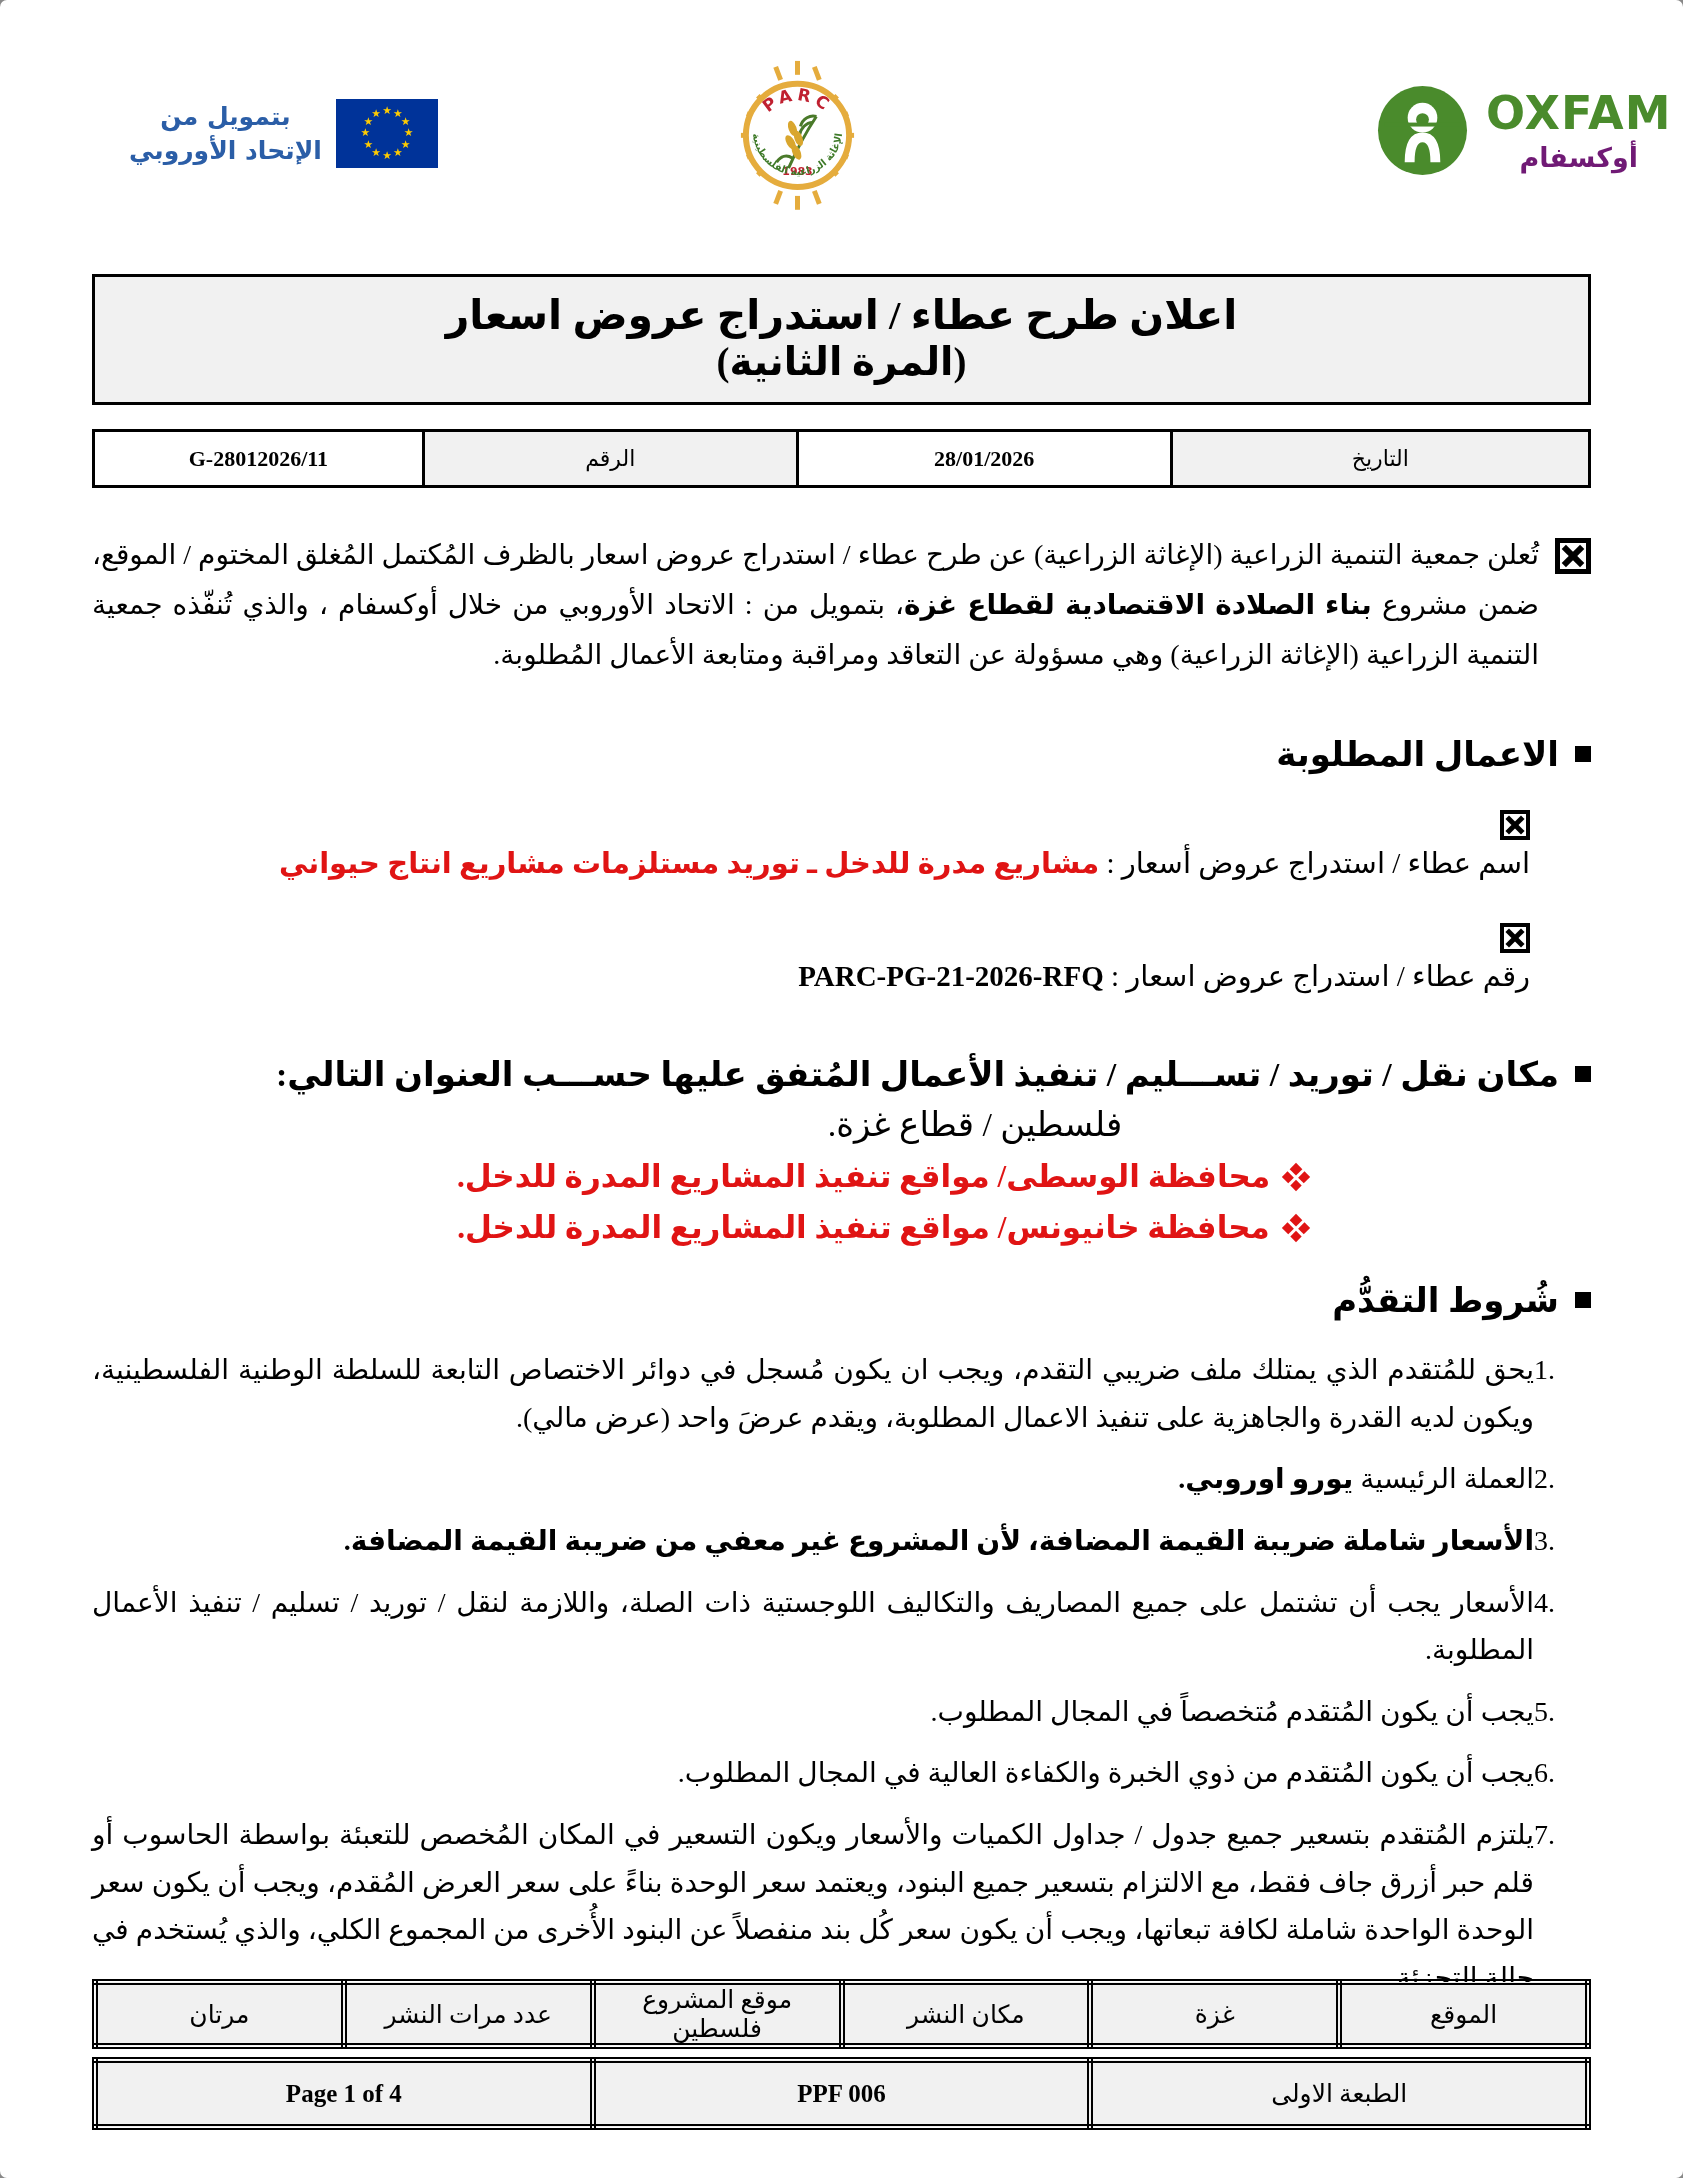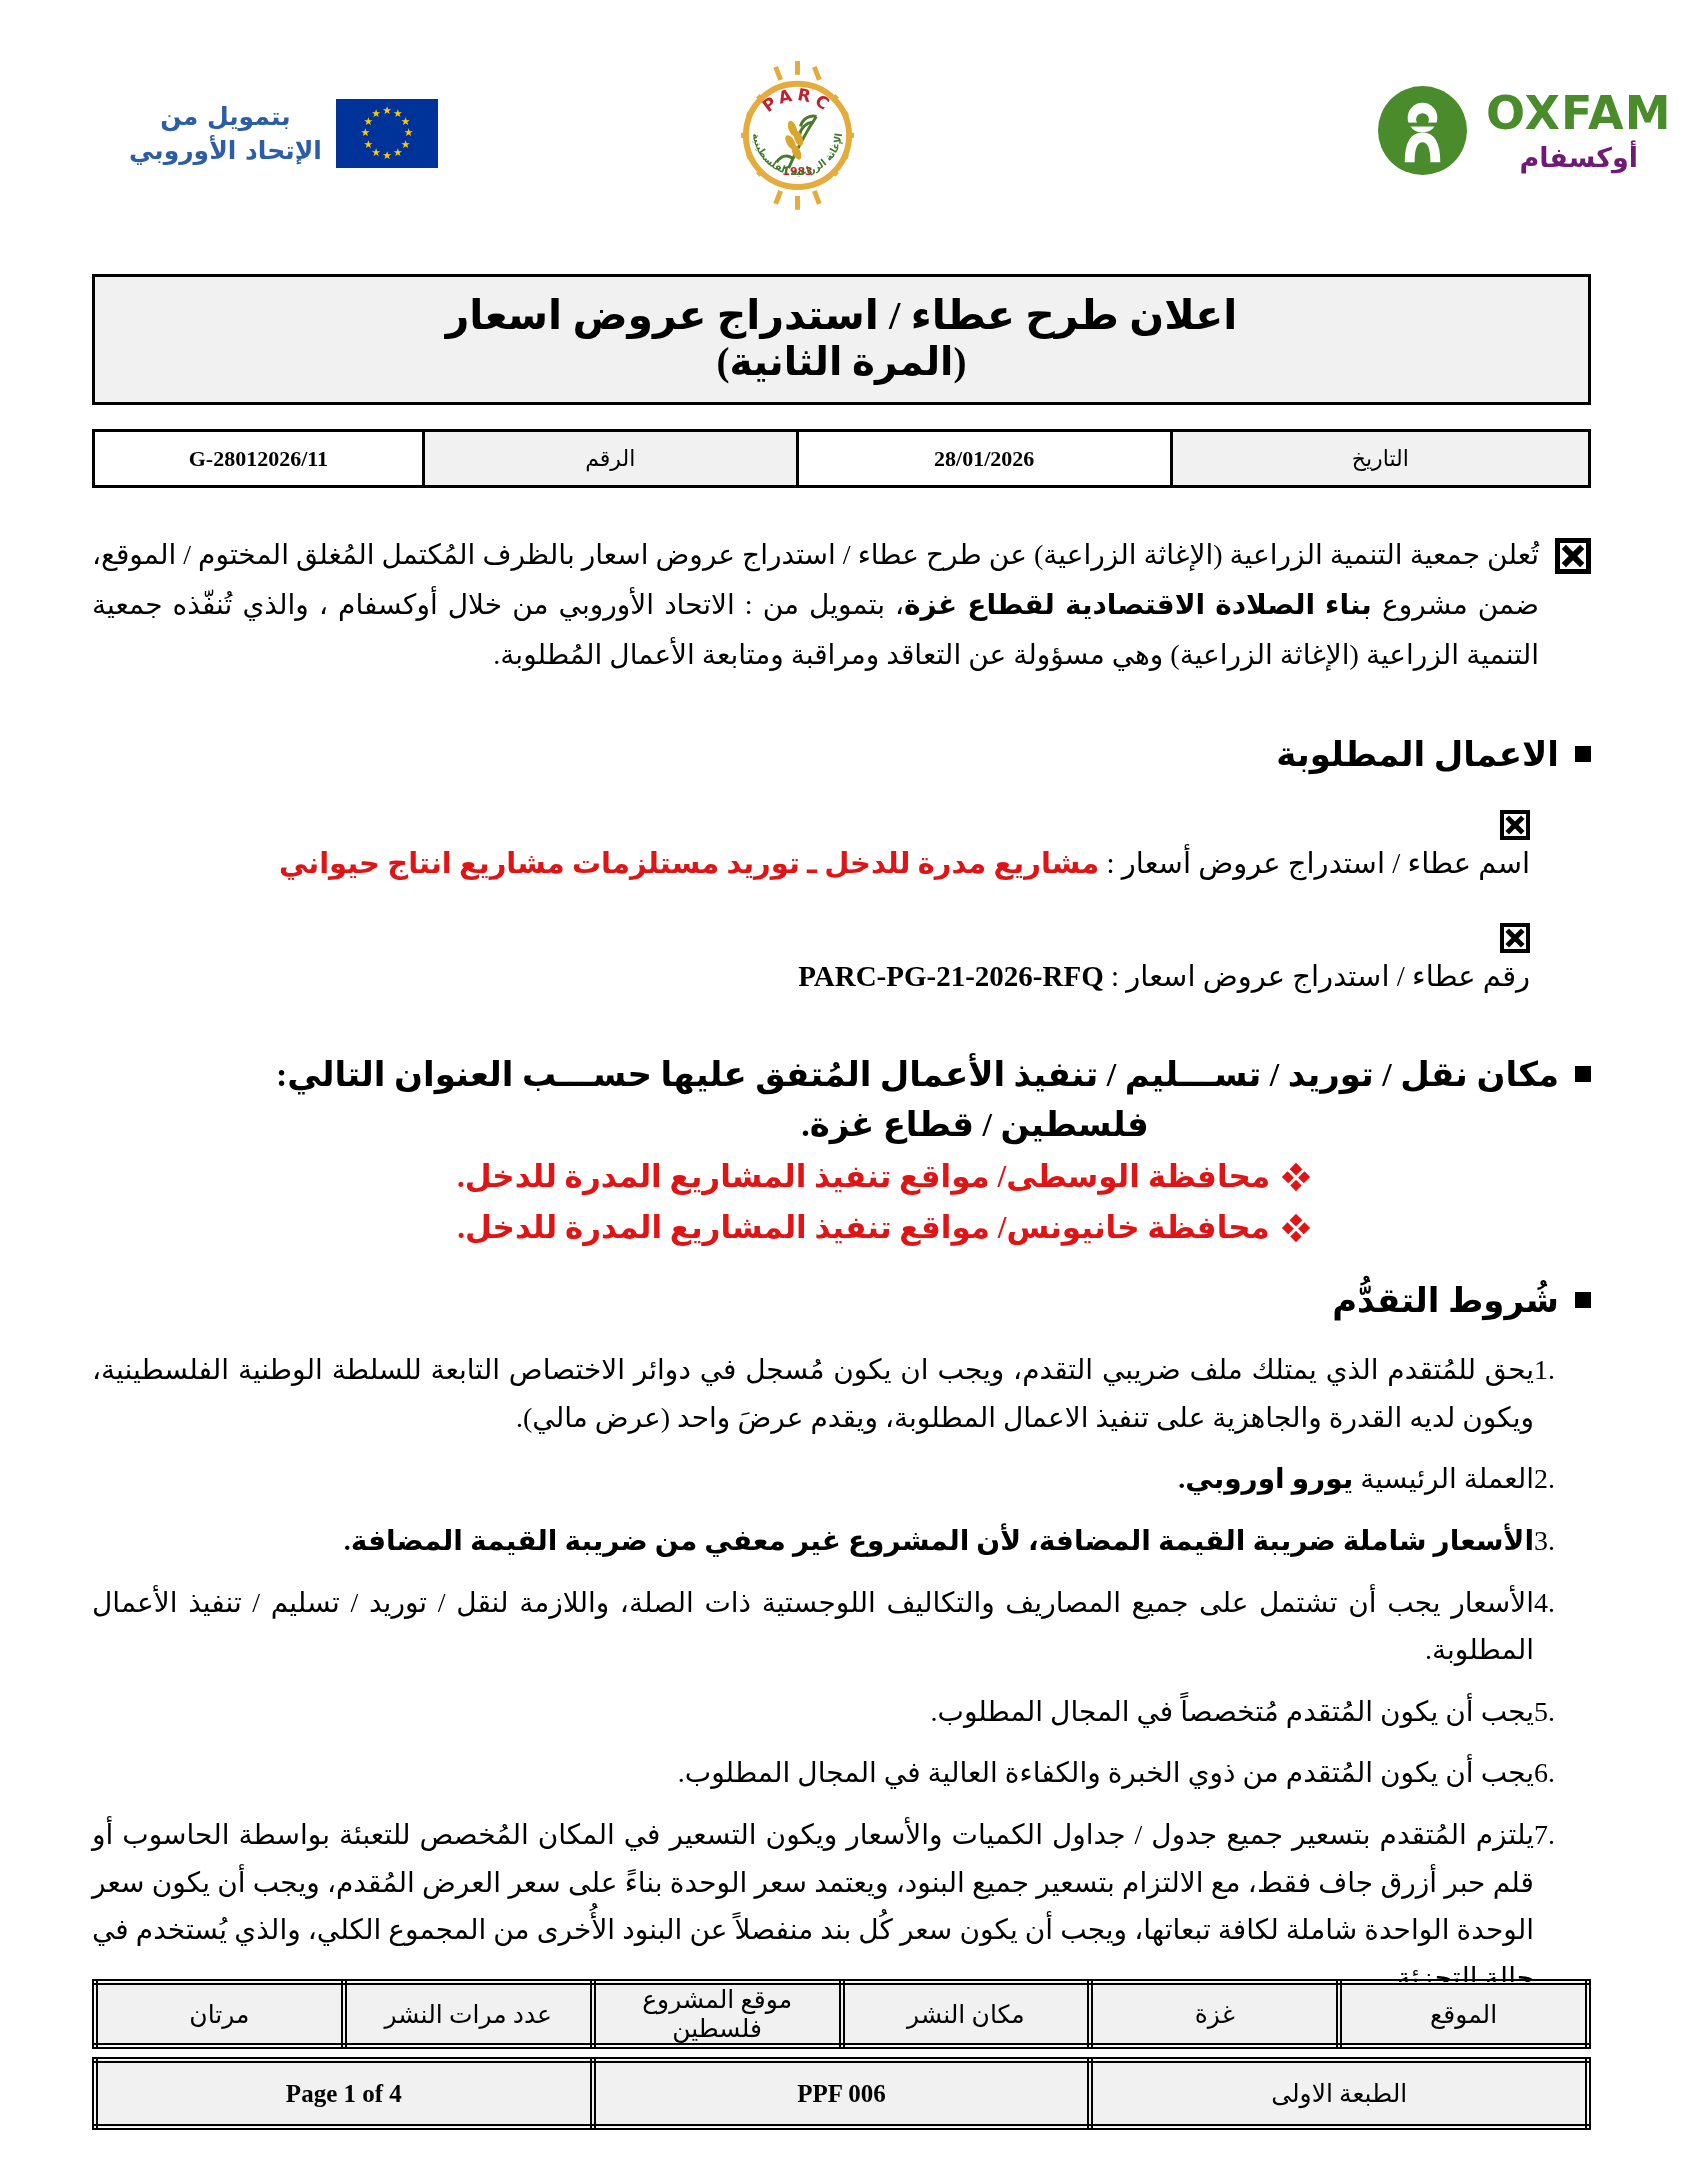--- a/index.html
+++ b/index.html
@@ -5,20 +5,21 @@
   html,body{margin:0;padding:0;background:#888;}
   .page{
     position:relative;
     width:1683px;height:2178px;
     background:#ffffff;
     font-family:"Liberation Serif","DejaVu Serif","DejaVu Sans",serif;
     color:#000;
     direction:rtl;
     overflow:hidden;
     margin:0 auto;
+    border-radius:7px;
   }
   
   .hdr-eu{position:absolute;top:99px;left:129px;display:flex;align-items:center;gap:14px;direction:ltr;}
   .eu-text{font-family:"DejaVu Sans","Liberation Sans",sans-serif;font-weight:bold;color:#2b5ea7;
            font-size:25px;line-height:1.35;text-align:center;direction:rtl;}
   .eu-flag{width:102px;height:69px;background:#003399;position:relative;flex:0 0 auto;}
   .eu-flag svg{display:block;width:100%;height:100%;}
   .hdr-parc{position:absolute;top:51px;left:731px;width:133px;height:168px;}
   .hdr-oxfam{position:absolute;top:85px;left:1377px;display:flex;align-items:center;gap:18px;direction:ltr;}
   .ox-mark{width:91px;height:91px;flex:0 0 auto;}
@@ -49,21 +50,21 @@
   .b{font-weight:bold;}
   
   .sec{display:flex;align-items:center;gap:16px;margin-top:55px;}
   .sqbullet{flex:0 0 auto;width:16px;height:16px;background:#000;}
   .sec-h{font-size:34px;font-weight:800;}
   .indent1{margin-right:61px;}
   .item-row{display:flex;align-items:flex-start;margin-top:30px;flex-direction:column;}
   .item-text{font-size:29px;line-height:1.6;margin:0;}
   .red{color:#e01414;font-weight:800;}
   .code{font-family:"Liberation Serif","DejaVu Serif",serif;font-weight:bold;direction:ltr;unicode-bidi:embed;}
-  .loc-line2{font-size:34px;font-weight:700;text-align:center;margin-top:10px;padding-left:267px;}
+  .loc-line2{font-size:34px;font-weight:400;text-align:center;margin-top:10px;padding-left:267px;}
   .site-line{display:flex;justify-content:center;align-items:center;gap:6px;margin-top:14px;transform:translateX(40px);}
   .site-text{font-size:31px;font-weight:800;color:#e01414;}
   .dia{flex:0 0 auto;width:20px;height:20px;transform:rotate(45deg);display:grid;
        grid-template-columns:1fr 1fr;grid-template-rows:1fr 1fr;gap:3px;margin-left:10px;}
   .dia i{background:#e01414;display:block;}
   
   .olist{margin-top:26px;}
   .li{display:flex;align-items:flex-start;margin-top:14px;}
   .num{flex:0 0 51px;font-size:28px;direction:ltr;text-align:left;padding-right:6px;line-height:1.7;}
   .li p{flex:1;font-size:28px;line-height:1.7;text-align:justify;margin:0;}

